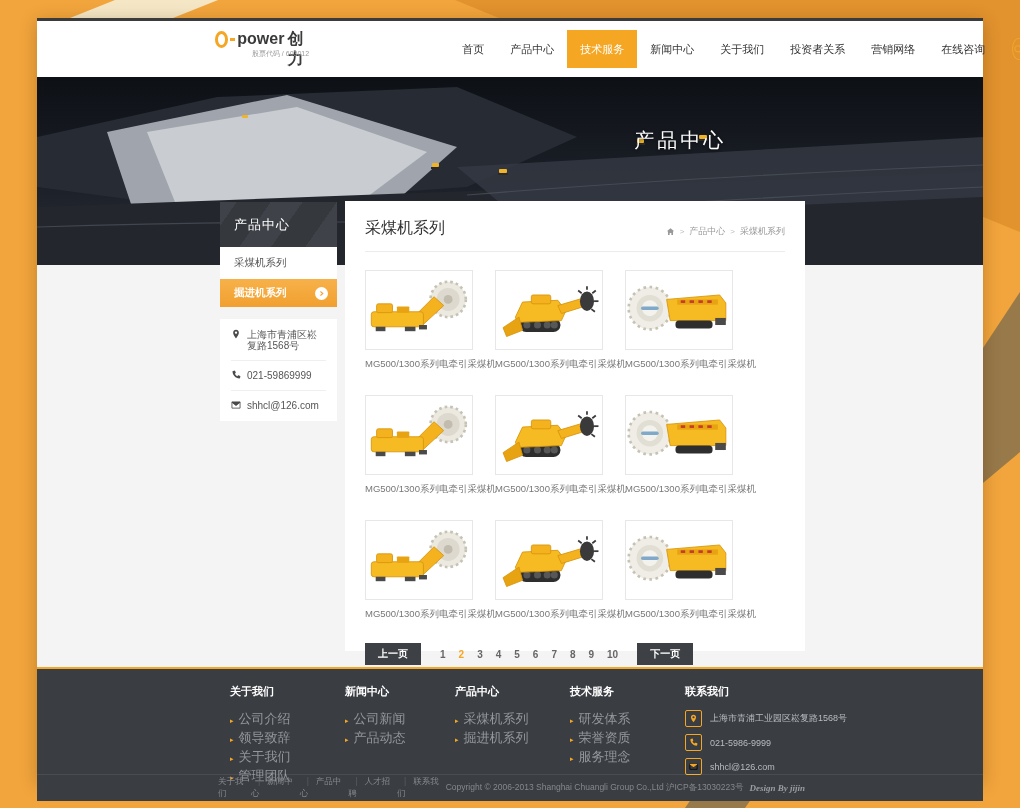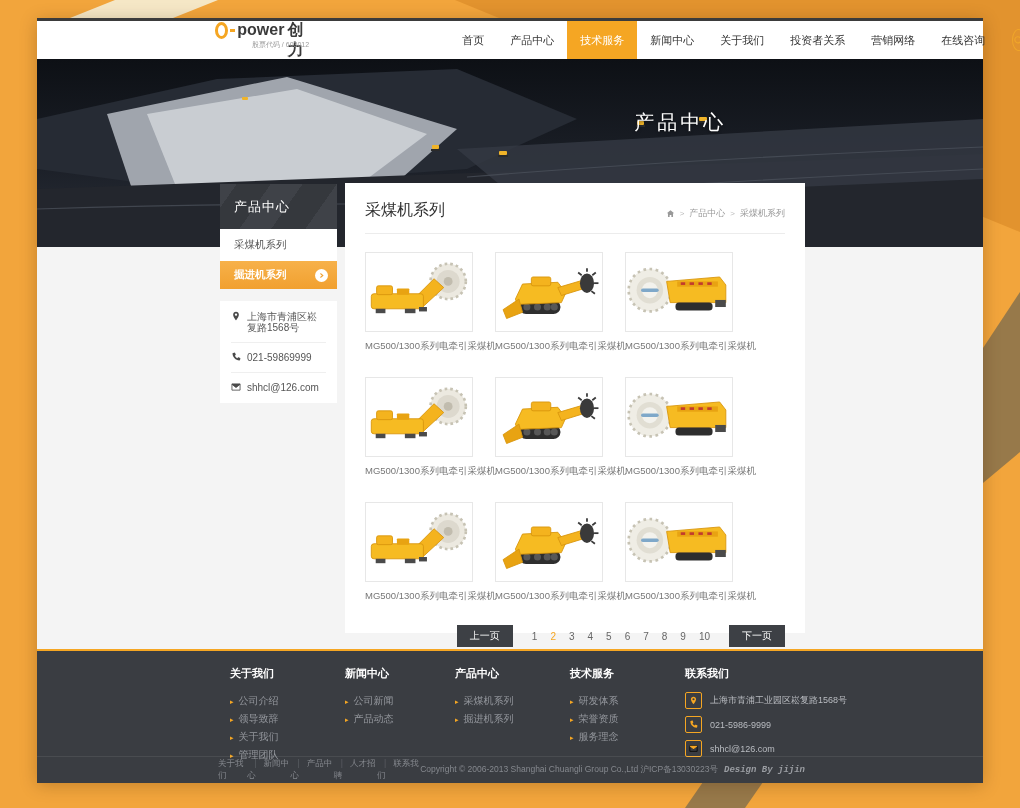--- a/index.html
+++ b/index.html
@@ -7,21 +7,21 @@
   body { background:#F2A53C; position:relative; }
 
   
   .bg-deco { position:absolute; left:0; top:0; z-index:0; }
 
   
   .page { position:absolute; left:37px; top:18px; width:946px; height:764px; z-index:2;
           background:#F4F4F4; border-top:3px solid #3B3B3B; box-shadow:0 3px 16px rgba(70,35,0,.28); }
 
   
-  .header { height:38px; background:#fff; display:flex; align-items:center; padding-left:178px; position:relative; }
+  .header { height:56px; background:#fff; display:flex; align-items:center; padding-left:178px; position:relative; }
   .logo { display:flex; align-items:flex-start; position:relative; margin-right:28px; }
   .logo-icon { width:17px; height:17px; border:3px solid #F5A623; border-radius:50%; margin-top:2px; position:relative; }
   .logo-dash { width:7px; height:3px; background:#F5A623; margin:9px 2px 0 2px; }
   .logo-text { font-size:16px; font-weight:bold; color:#3A3A3A; letter-spacing:0; line-height:20px; }
   .logo-cn { font-size:16px; font-weight:bold; color:#3A3A3A; margin-left:3px; line-height:20px; }
   .logo-tagline { position:absolute; right:0; top:20px; font-size:7px; color:#9A9A9A; white-space:nowrap; }
   .nav { display:flex; align-items:stretch; height:38px; margin-left:112px; }
   .nav-item { display:flex; align-items:center; padding:0 13px; font-size:11px; color:#333; cursor:pointer; white-space:nowrap; }
   .nav-item.active { background:#F5A623; color:#fff; }
   .search-btn { width:22px; height:22px; border:1px solid #F0A62A; border-radius:50%; margin-left:14px;
@@ -61,49 +61,49 @@
   .crumb { margin-left:5px; }
   .crumb::before { content:">"; margin-right:5px; color:#BBB; font-size:8px; }
   .panel-divider { border-bottom:1px solid #ECECEC; margin-top:12px; }
 
   .product-grid { display:flex; flex-wrap:wrap; column-gap:22px; row-gap:24px; margin-top:18px; }
   .card { width:108px; cursor:pointer; }
   .card-img { height:80px; background:#fff; border:1px solid #E7E7E7; display:flex; align-items:center; justify-content:center; }
   .card-img svg { width:112px; height:70px; }
   .card-cap { margin-top:8px; font-size:9.5px; color:#777; text-align:center; white-space:nowrap; }
 
-  .pagination { display:flex; align-items:center; justify-content:flex-end; margin-top:22px; gap:5px; }
+  .pagination { display:flex; align-items:center; justify-content:flex-start; margin-top:22px; gap:5px;font-weight:bold; }
   .page-btn { background:#3D4045; color:#fff; font-size:10px; padding:4px 13px; cursor:pointer; }
   .page-btn.prev { margin-right:10px; }
   .page-btn.next { margin-left:10px; }
   .page-num { font-size:10px; color:#666; padding:2px 4px; cursor:pointer; }
   .page-num.active { color:#F5A623; }
 
   
   .footer { height:134px; background:#3A3D42; border-top:2px solid #F5A623; position:relative; }
   .footer-cols { display:flex; padding:15px 0 0 193px; }
   .f-col { width:115px; }
   .f-col:nth-child(2) { width:110px; }
   .f-col-title { color:#fff; font-size:11px; font-weight:bold; margin-bottom:11px; }
-  .f-link { font-size:10px; color:#94979D; line-height:17px; cursor:pointer; white-space:nowrap; }
+  .f-link { font-size:13px; color:#94979D; line-height:17px; cursor:pointer; white-space:nowrap; }
   .f-link::before { content:"▸"; color:#F5A623; font-size:7px; margin-right:5px; }
   .f-contact-row { display:flex; align-items:center; gap:8px; margin-bottom:7px; cursor:default; }
   .f-ico { width:17px; height:17px; border:1px solid #F5A623; border-radius:2px; flex:none;
            display:flex; align-items:center; justify-content:center; }
   .f-ico svg { width:9px; height:9px; fill:#F5A623; }
   .f-contact-text { font-size:9px; color:#B9BCC1; white-space:nowrap; }
   .f-contact-row:first-of-type .f-contact-text { color:#C9A063; }
 
   .footer-bottom { position:absolute; left:0; right:0; bottom:0; height:27px; border-top:1px solid rgba(255,255,255,.08);
                    display:flex; align-items:center; justify-content:space-between; padding:0 178px 0 181px; }
   .fb-links { display:flex; font-size:8.5px; color:#85888E; }
   .fb-link { cursor:pointer; }
   .fb-link + .fb-link::before { content:"|"; margin:0 7px; color:#5A5D62; }
   .fb-right { font-size:8.5px; color:#85888E; display:flex; align-items:center; gap:6px; white-space:nowrap; }
-  .fb-design { font-family:Liberation Mono, monospace; font-style:italic; font-weight:bold; color:#9A9DA2; font-size:9px; }
+  .fb-design { font-family:Liberation Serif, serif; font-style:italic; font-weight:bold; color:#9A9DA2; font-size:9px; }
 </style>
 </head>
 <body>
 
 <svg width="0" height="0" style="position:absolute">
   <defs>
     <symbol id="i-pin" viewBox="0 0 16 16">
         <path d="M8 1.2C5.4 1.2 3.4 3.3 3.4 5.9c0 3.5 4.6 8.9 4.6 8.9s4.6-5.4 4.6-8.9C12.6 3.3 10.6 1.2 8 1.2zm0 6.4a1.9 1.9 0 1 1 0-3.8 1.9 1.9 0 0 1 0 3.8z"></path>
       </symbol>
     <symbol id="i-phone" viewBox="0 0 16 16">

